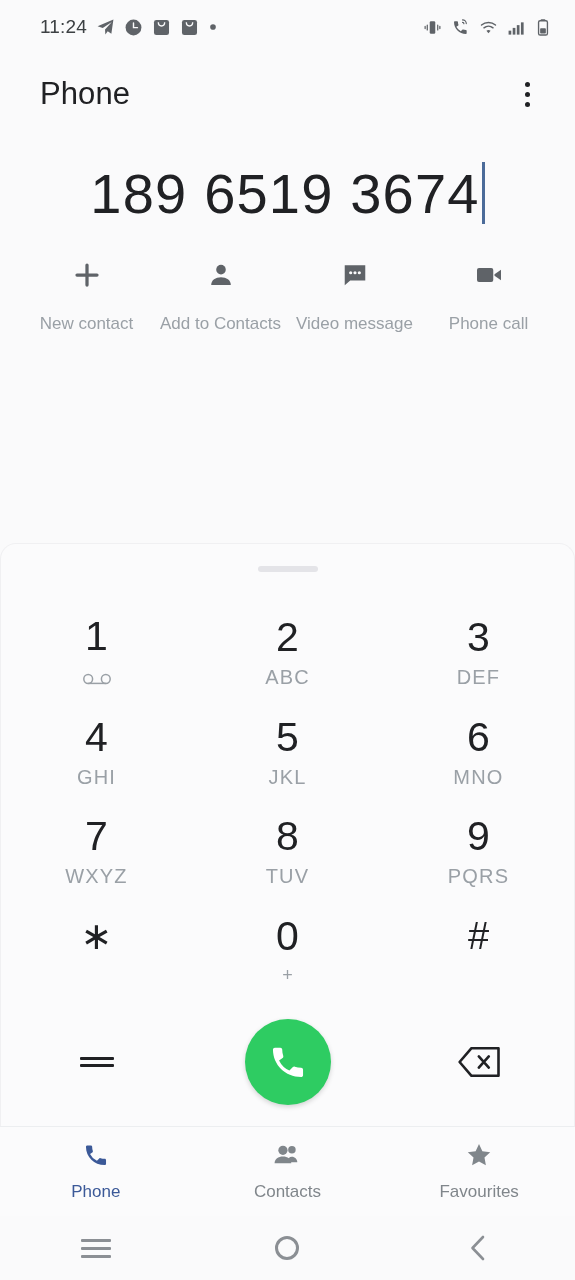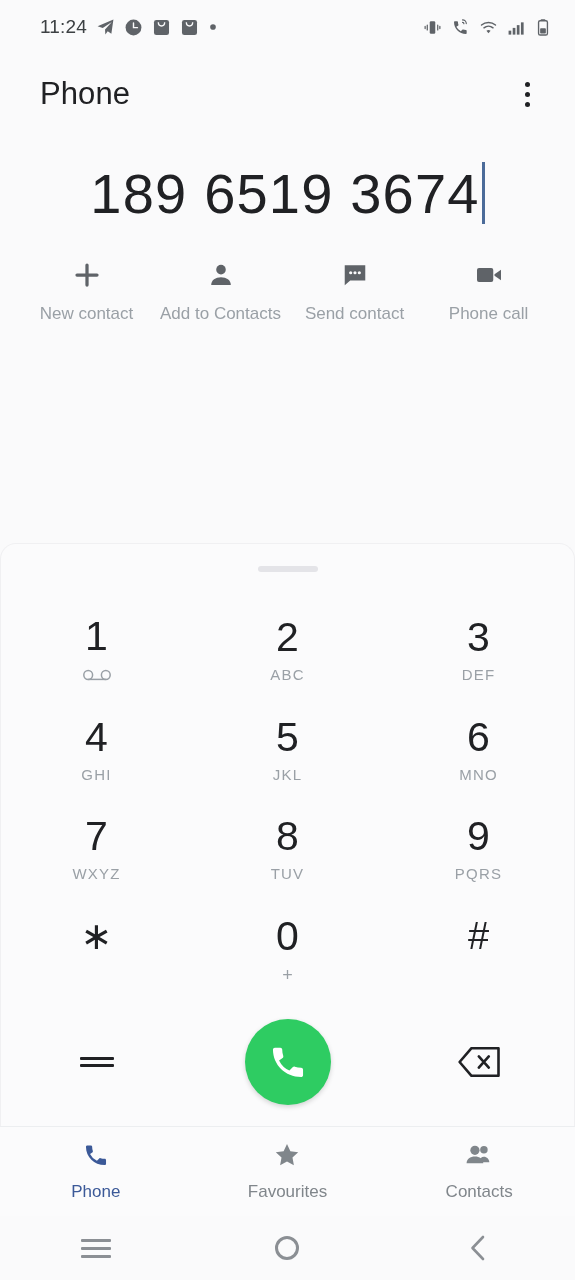--- a/index.html
+++ b/index.html
@@ -60,21 +60,21 @@
   }
 
   
   .actions {
     flex:0 0 92px;
     display:flex; align-items:flex-start; justify-content:center;
     padding-top:6px;
   }
   .action {
     width:134px;
-    display:flex; flex-direction:column; align-items:center; gap:12px;
+    display:flex; flex-direction:column; align-items:center; gap:22px;
     cursor:pointer;
   }
   .action-icon { height:34px; display:flex; align-items:center; justify-content:center; color:#5f6368; }
   .action-label { font-size:17px; color:#9aa0a6; white-space:nowrap; }
 
   .spacer { flex:1 1 auto; }
 
   
   .keypad-sheet {
     flex:0 0 583px;
@@ -95,21 +95,21 @@
     display:grid;
     grid-template-columns:repeat(3,1fr);
     grid-template-rows:repeat(4,1fr);
   }
   .key {
     display:flex; flex-direction:column;
     align-items:center; justify-content:center;
     cursor:pointer; user-select:none;
   }
   .key-digit { font-size:41px; color:#202124; font-weight:400; line-height:1; }
-  .key-sub { font-size:15px; color:#9aa0a6; letter-spacing:1.2px; margin-top:8px; height:16px; }
+  .key-sub { font-size:20px; color:#9aa0a6; letter-spacing:1.2px; margin-top:8px; height:16px; }
   .key-sub.plus { font-size:18px; letter-spacing:0; }
   .key-sub.vm { margin-top:10px; }
   .key-digit.sym { font-size:38px; }
 
   
   .call-row {
     flex:0 0 128px;
     display:grid; grid-template-columns:repeat(3,1fr);
     align-items:center; justify-items:center;
   }
@@ -238,21 +238,21 @@
     </div>
     <div class="action">
       <span class="action-icon">
         <svg width="28" height="28" viewBox="0 0 24 24">
           <path d="M3.2 3.6h17.6v13.1H7.9l-4.7 4.1z" fill="#5f6368"></path>
           <circle cx="8.3" cy="10.1" r="1.35" fill="#fafafb"></circle>
           <circle cx="12" cy="10.1" r="1.35" fill="#fafafb"></circle>
           <circle cx="15.7" cy="10.1" r="1.35" fill="#fafafb"></circle>
         </svg>
       </span>
-      <span class="action-label">Send contact</span>
+      <span class="action-label">Video message</span>
     </div>
     <div class="action">
       <span class="action-icon">
         <svg width="30" height="30" viewBox="0 0 24 24">
             <rect x="2.4" y="6.4" width="13" height="11.2" rx="1.6" fill="#5f6368"></rect>
             <path d="M16.4 11.4l5.2-3.6v8.4l-5.2-3.6z" fill="#5f6368"></path>
           </svg>
       </span>
       <span class="action-label">Phone call</span>
     </div>
@@ -342,40 +342,40 @@
   </div>
 
   <div class="tab-bar">
     <div class="tab active">
       <span>
         <svg width="28" height="28" viewBox="0 0 24 24">
             <path d="M6.9 11.1a12.2 12.2 0 0 0 5.9 5.8l2-2c.3-.3.7-.4 1.1-.2 1.1.4 2.4.6 3.6.6.6 0 1.1.5 1.1 1.1v3.1c0 .6-.5 1.1-1.1 1.1C10.4 20.6 3.4 13.6 3.4 4.9c0-.6.5-1.1 1.1-1.1h3.1c.6 0 1.1.5 1.1 1.1 0 1.3.2 2.5.6 3.6.1.4 0 .8-.2 1.1z" fill="#3b5998"></path>
           </svg>
       </span>
       <span class="tab-label">Phone</span>
-    </div>
-    <div class="tab">
-      <span>
-        <svg width="30" height="28" viewBox="0 0 24 24">
-            <path d="M12 2.6l2.9 6.1 6.7.9-4.9 4.6 1.2 6.6-5.9-3.2-5.9 3.2 1.2-6.6L2.4 9.6l6.7-.9z" fill="#80868b"></path>
-          </svg>
-      </span>
-      <span class="tab-label">Favourites</span>
     </div>
     <div class="tab">
       <span>
         <svg width="30" height="28" viewBox="0 0 28 24">
           <circle cx="18.6" cy="7" r="3.5" fill="#80868b"></circle>
           <path d="M13.6 18.8c.5-3.4 2.8-5.2 5-5.2 2.6 0 5 2.2 5 5.2z" fill="#80868b"></path>
           <circle cx="10.2" cy="7.6" r="4.3" fill="#80868b"></circle>
           <path d="M2.4 19.6c0-4 3.5-6.3 7.8-6.3s7.8 2.3 7.8 6.3z" fill="#80868b"></path>
         </svg>
       </span>
       <span class="tab-label">Contacts</span>
     </div>
+    <div class="tab">
+      <span>
+        <svg width="30" height="28" viewBox="0 0 24 24">
+            <path d="M12 2.6l2.9 6.1 6.7.9-4.9 4.6 1.2 6.6-5.9-3.2-5.9 3.2 1.2-6.6L2.4 9.6l6.7-.9z" fill="#80868b"></path>
+          </svg>
+      </span>
+      <span class="tab-label">Favourites</span>
+    </div>
   </div>
 
   <div class="sys-nav">
     <div class="nav-btn">
       <div class="bars">
         <span></span>
         <span></span>
         <span></span>
       </div>
     </div>

